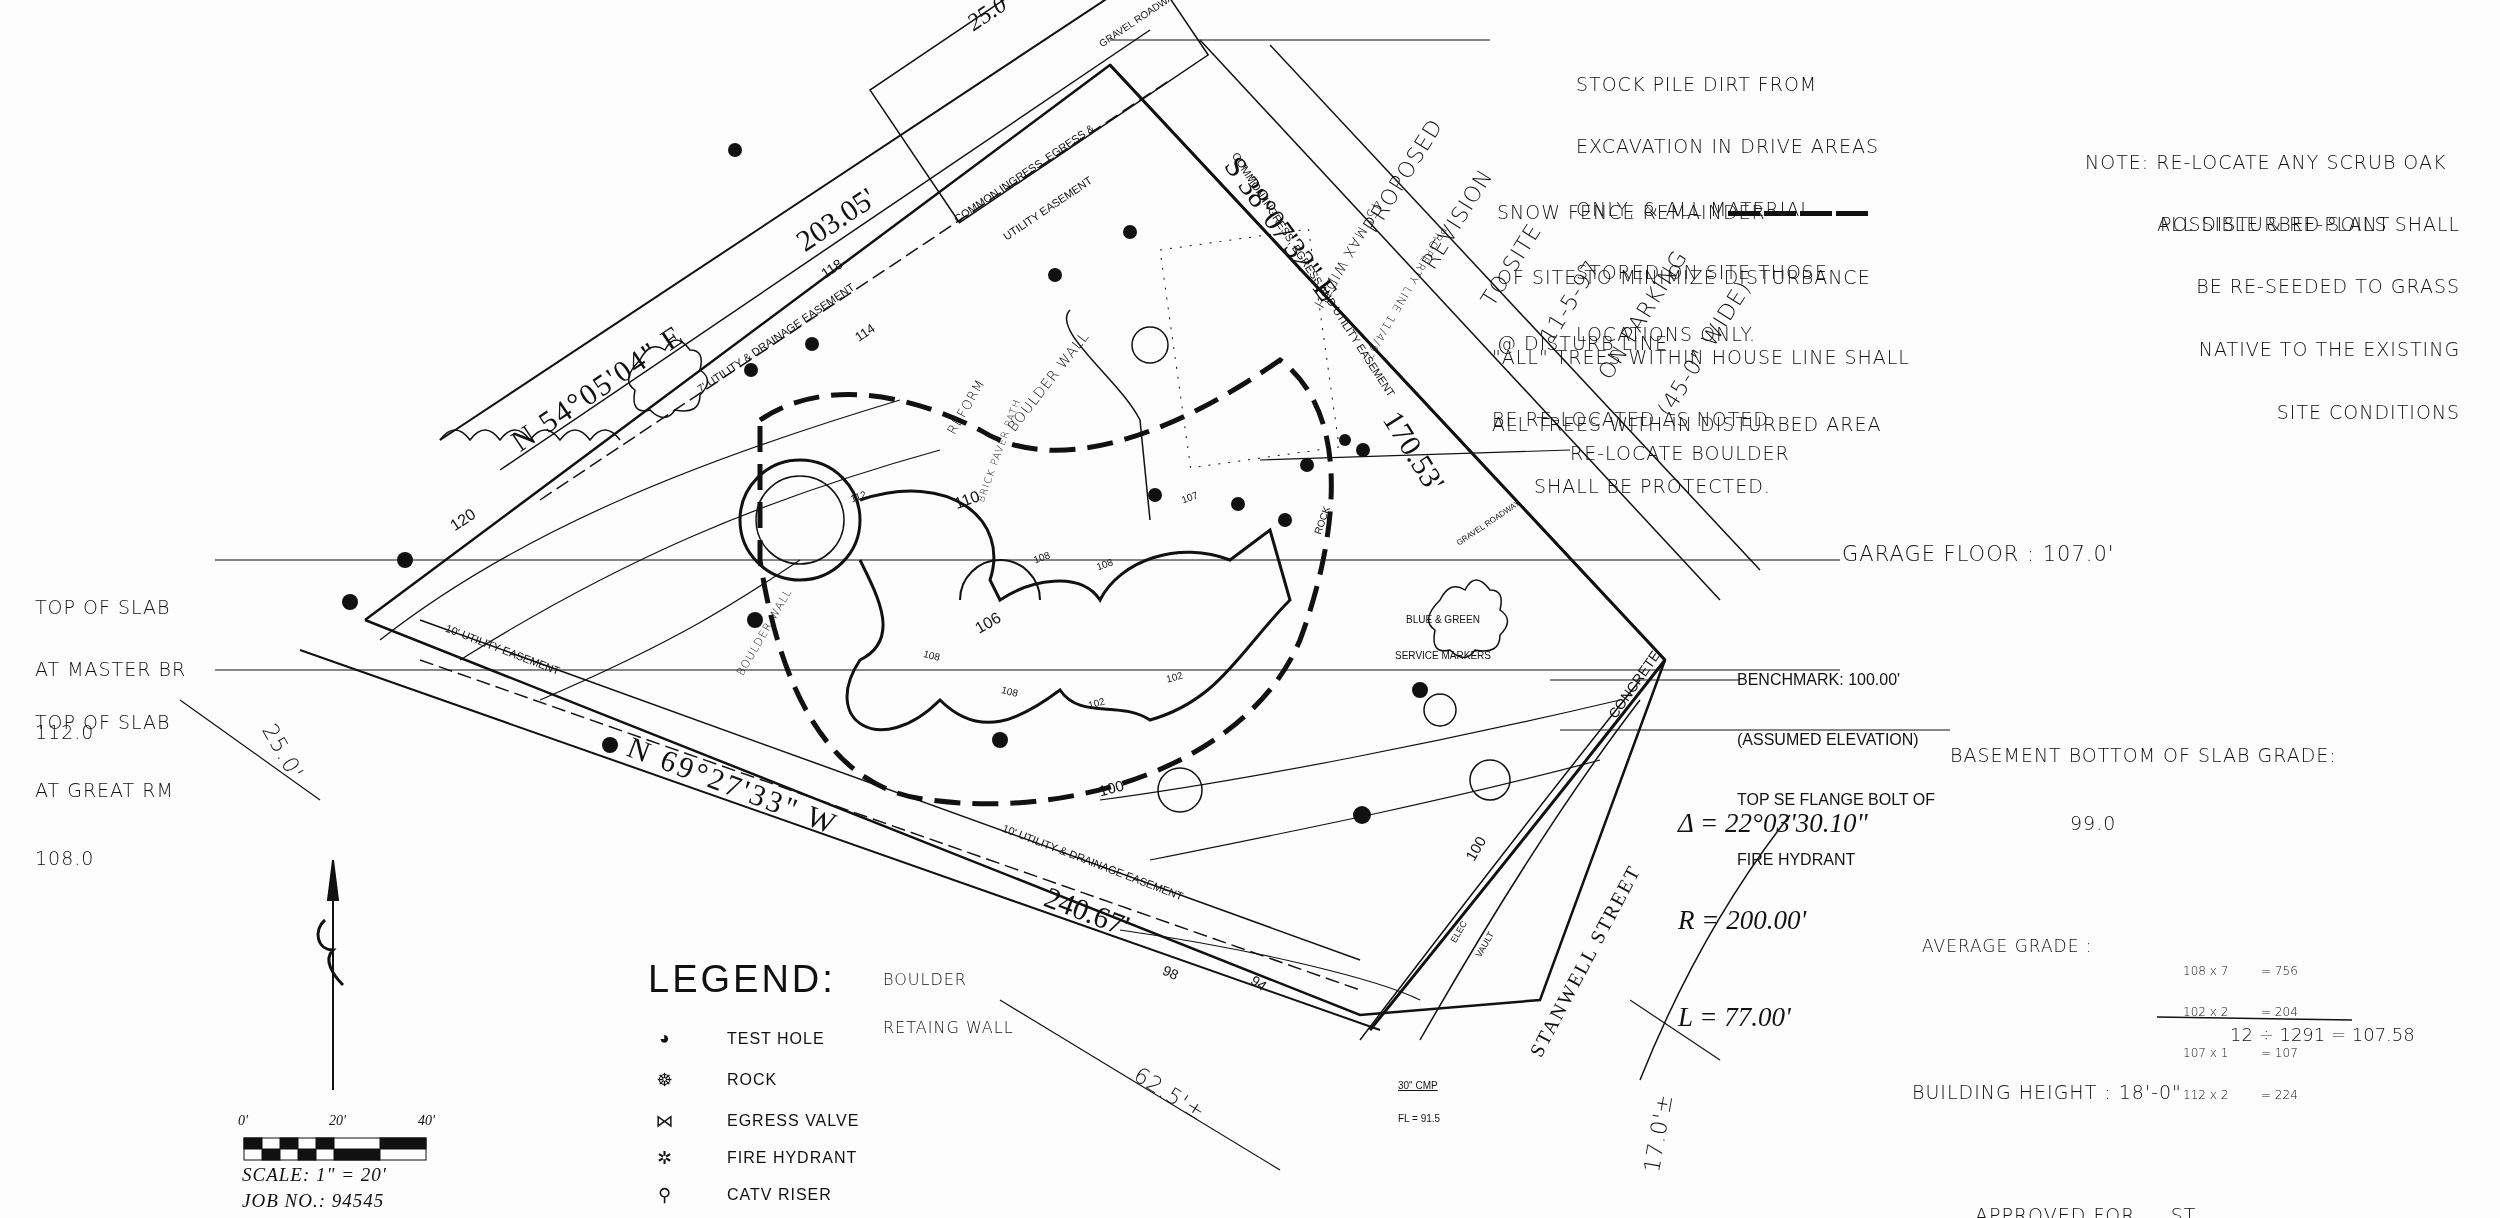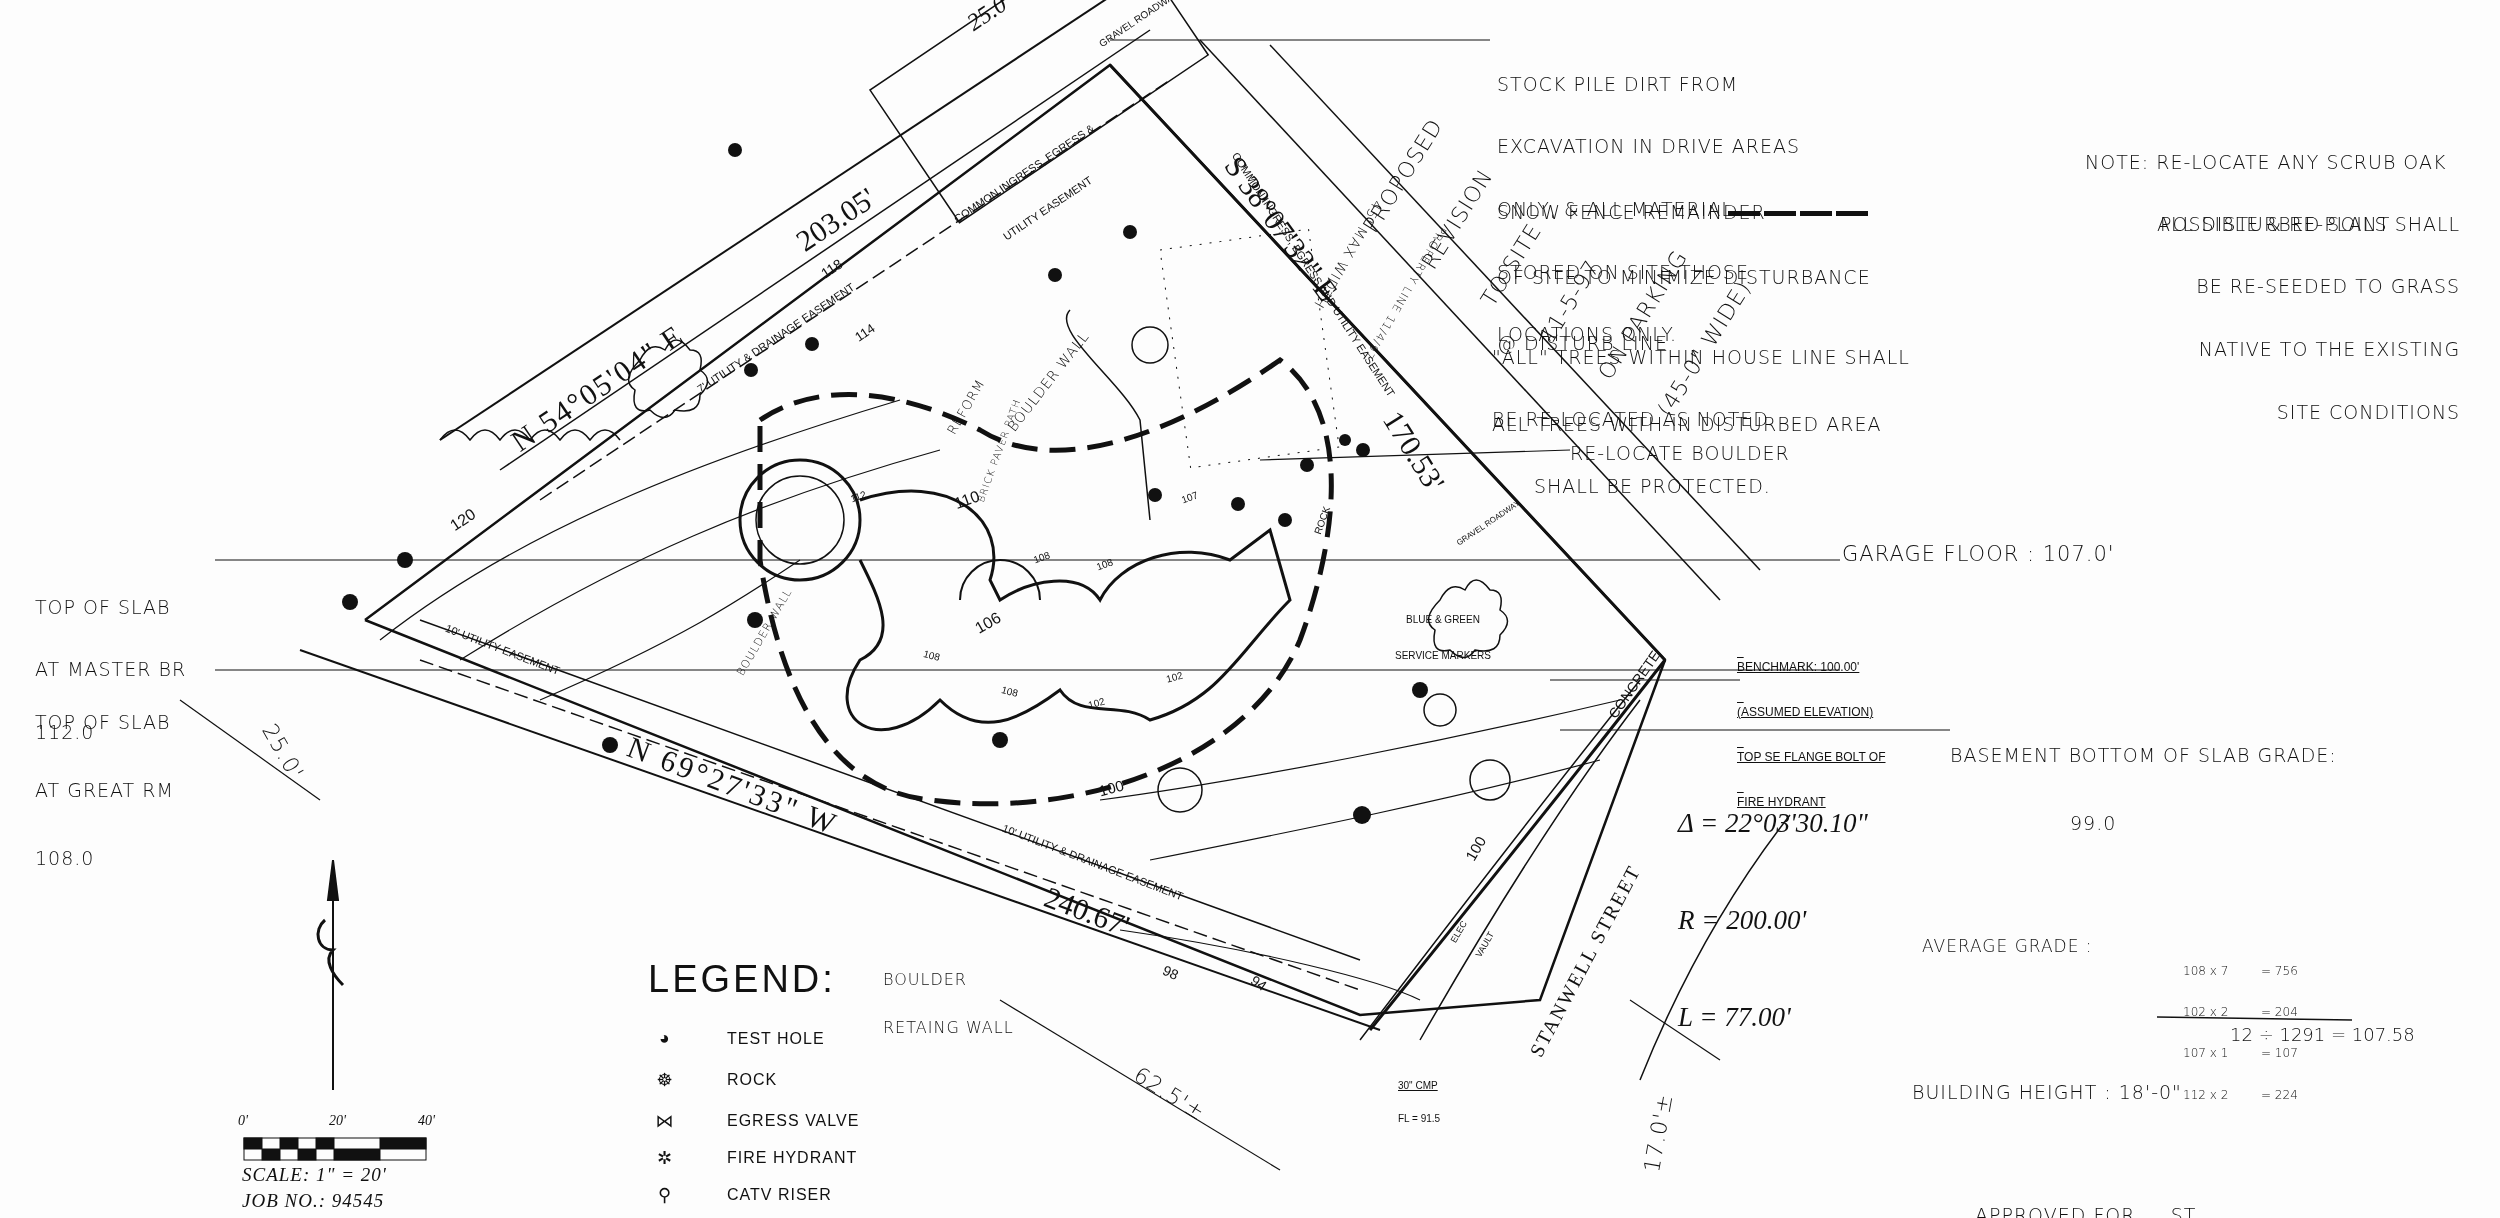--- a/index.html
+++ b/index.html
@@ -123,21 +123,21 @@
     <rect x="298" y="1149" width="18" height="11" fill="#111"></rect>
       <rect x="334" y="1149" width="46" height="11" fill="#111"></rect>
     <rect x="380" y="1138" width="46" height="11" fill="#111"></rect>
   </g>
 
   <line x1="2157" y1="1017" x2="2352" y2="1020" stroke="#111" stroke-width="1.5"></line>
 </svg>
 
 <div class="serif rot" style="left:962px;top:14px;font-size:24px;transform:rotate(-34deg);">25.0'</div>
 
-<div class="hand note" style="left:1497px;top:32px;">
+<div class="hand note" style="left:1576px;top:32px;">
   <div>STOCK PILE DIRT FROM</div>
   <div>EXCAVATION IN DRIVE AREAS</div>
   <div>ONLY, &amp; ALL MATERIAL</div>
   <div>STORED ON SITE THOSE</div>
   <div>LOCATIONS ONLY.</div>
 </div>
 <div class="hand note" style="left:1497px;top:158px;line-height:1.15;">
   <div>SNOW FENCE REMAINDER</div>
   <div>OF SITE TO MINIMIZE DISTURBANCE</div>
   <div>@ DISTURB LINE</div>
@@ -156,21 +156,21 @@
   <div>"ALL" TREES WITHIN HOUSE LINE SHALL</div>
   <div>BE RE-LOCATED AS NOTED</div>
 </div>
 <div class="hand note" style="left:1492px;top:372px;">
   <div>ALL TREES WITH-IN DISTURBED AREA</div>
   <div style="padding-left:42px">SHALL BE PROTECTED.</div>
 </div>
 <div class="hand note" style="left:1570px;top:443px;">RE-LOCATE BOULDER</div>
 <div class="hand note" style="left:1842px;top:543px;font-size:21px;">GARAGE FLOOR : 107.0'</div>
 
-<div class="cad" style="left:1737px;top:630px;font-size:12px;line-height:1.25;text-decoration:underline;">
+<div class="cad" style="left:1737px;top:630px;font-size:16px;line-height:1.25;">
   <div>BENCHMARK: 100.00'</div>
   <div>(ASSUMED ELEVATION)</div>
   <div>TOP SE FLANGE BOLT OF</div>
   <div>FIRE HYDRANT</div>
 </div>
 <div class="hand note" style="left:1950px;top:703px;">
   <div>BASEMENT BOTTOM OF SLAB GRADE:</div>
   <div style="padding-left:120px;margin-top:6px">99.0</div>
 </div>
 

